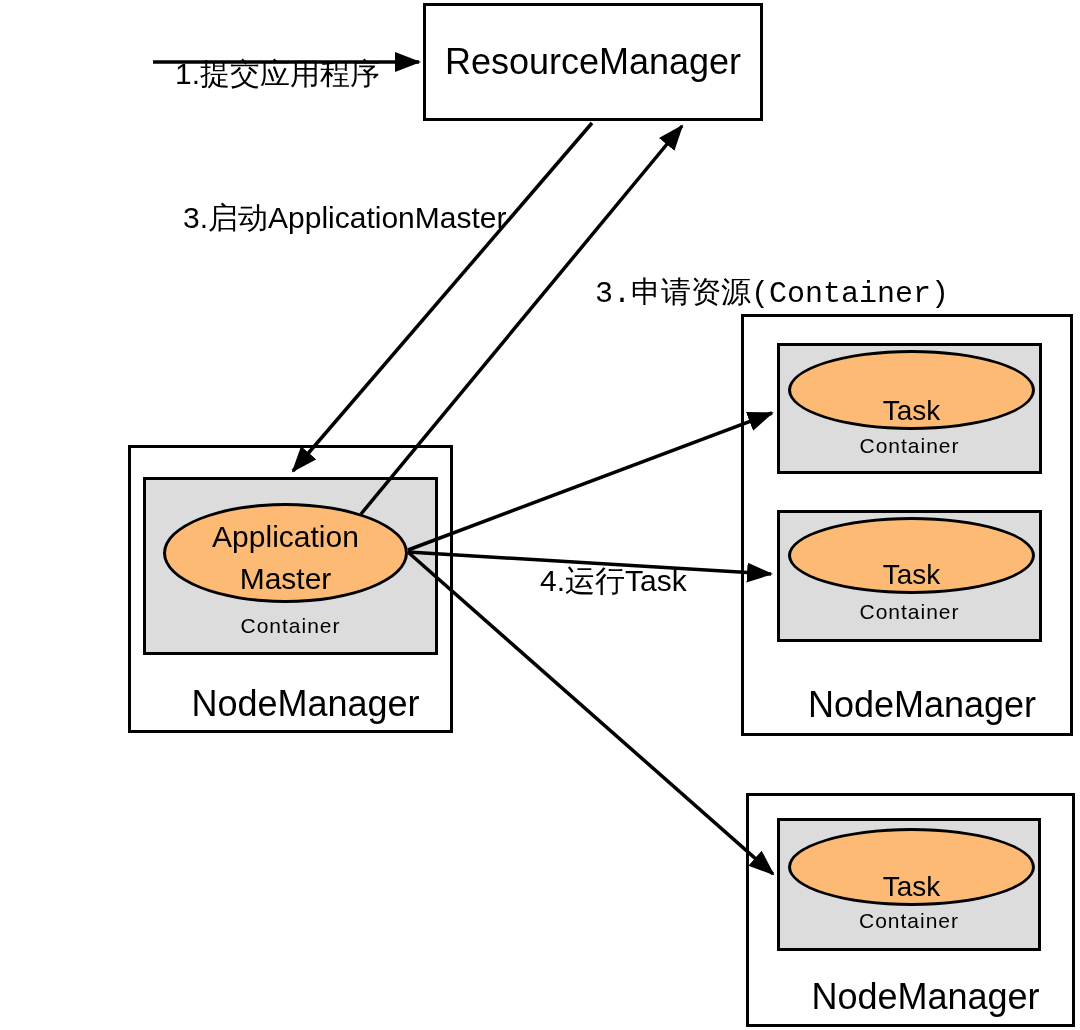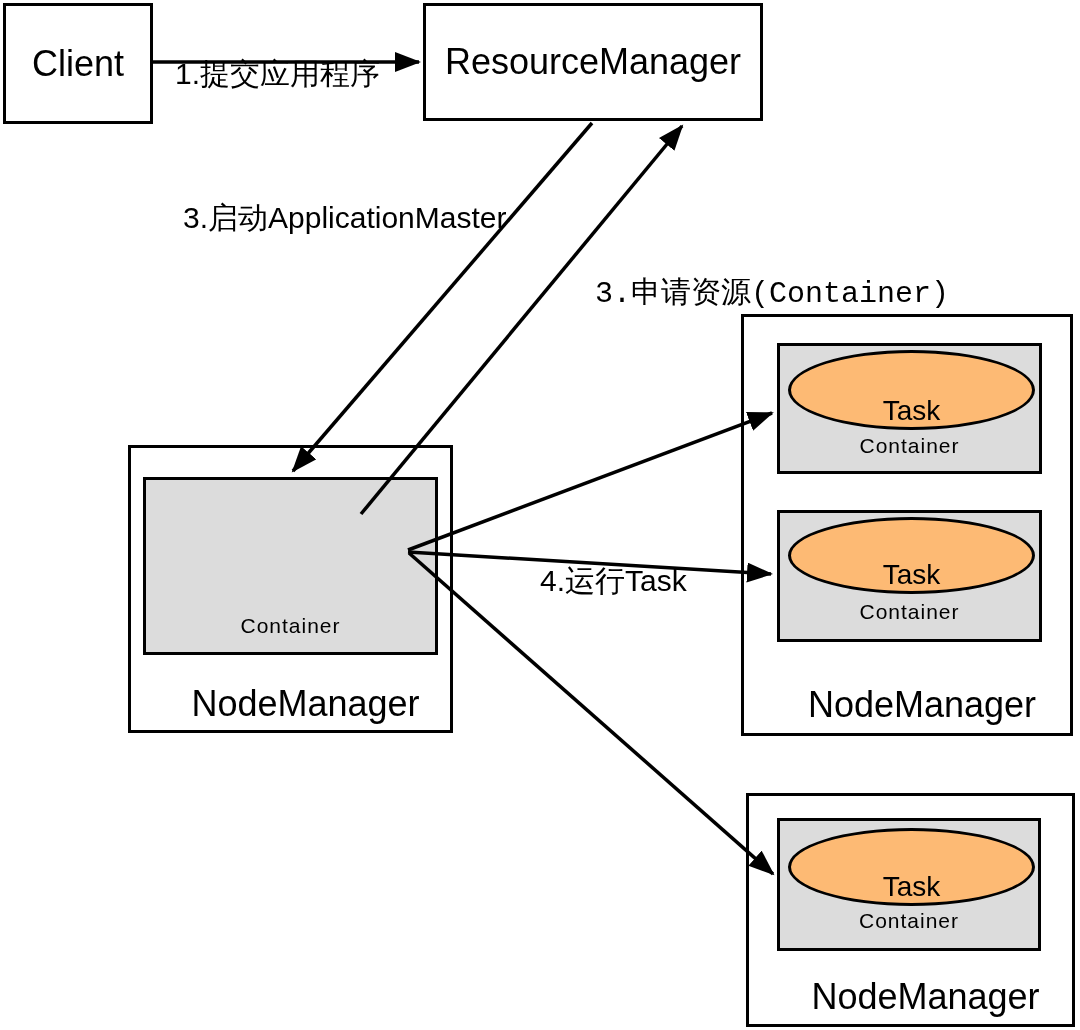--- a/index.html
+++ b/index.html
@@ -82,30 +82,31 @@
     left: 0; top: 0;
     pointer-events: none;
   }
   svg.arrows line { stroke: #000; stroke-width: 3.5; }
 </style>
 </head>
 <body>
 
 <div class="stage">
 
-  <div class="wbox client center-flex">
-    <span class="box-title">Client</span>
-  </div>
 
   <div class="wbox rm center-flex">
     <span class="box-title">ResourceManager</span>
   </div>
 
   <div class="wbox nm-left"></div>
   <div class="gbox cont-left"></div>
+  <div class="ellipse am">
+    <span>Application</span>
+    <span>Master</span>
+  </div>
   <div class="caption cont-caption cap-cont-left">Container</div>
   <div class="caption nm-caption cap-nm-left">NodeManager</div>
 
   <div class="wbox nm-mid"></div>
   <div class="gbox cont-a"></div>
   <div class="ellipse ell-a">
     <span class="task-label">Task</span>
   </div>
   <div class="caption cont-caption cap-cont-a">Container</div>
   <div class="gbox cont-b"></div>

